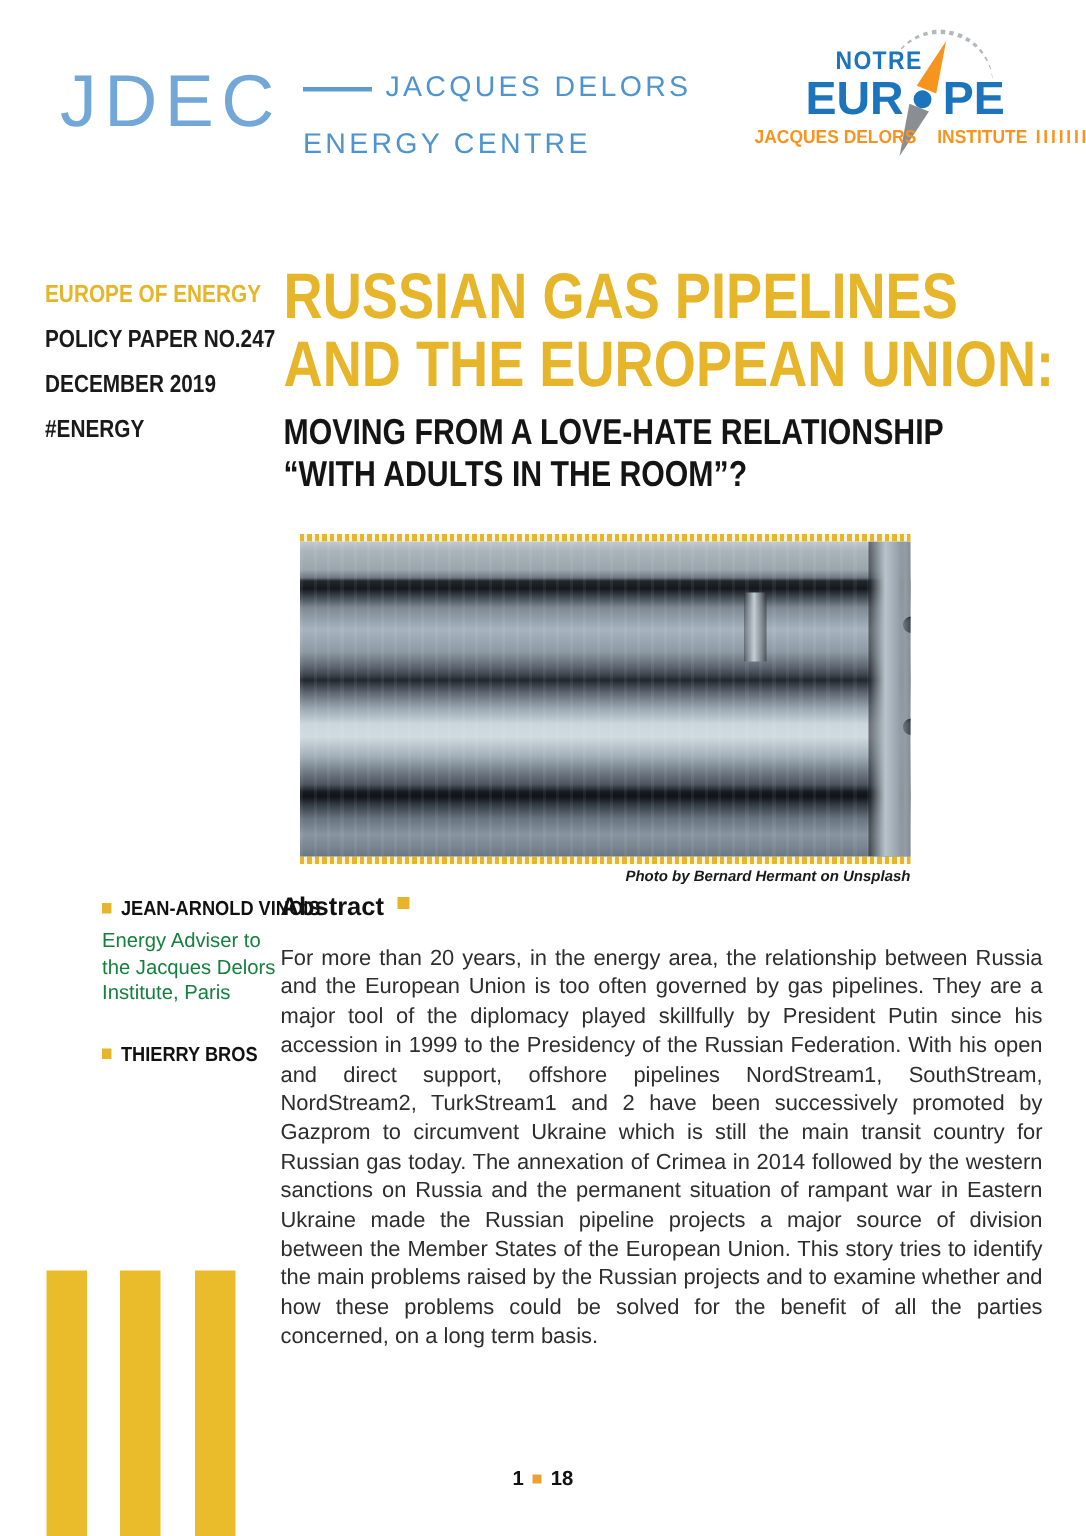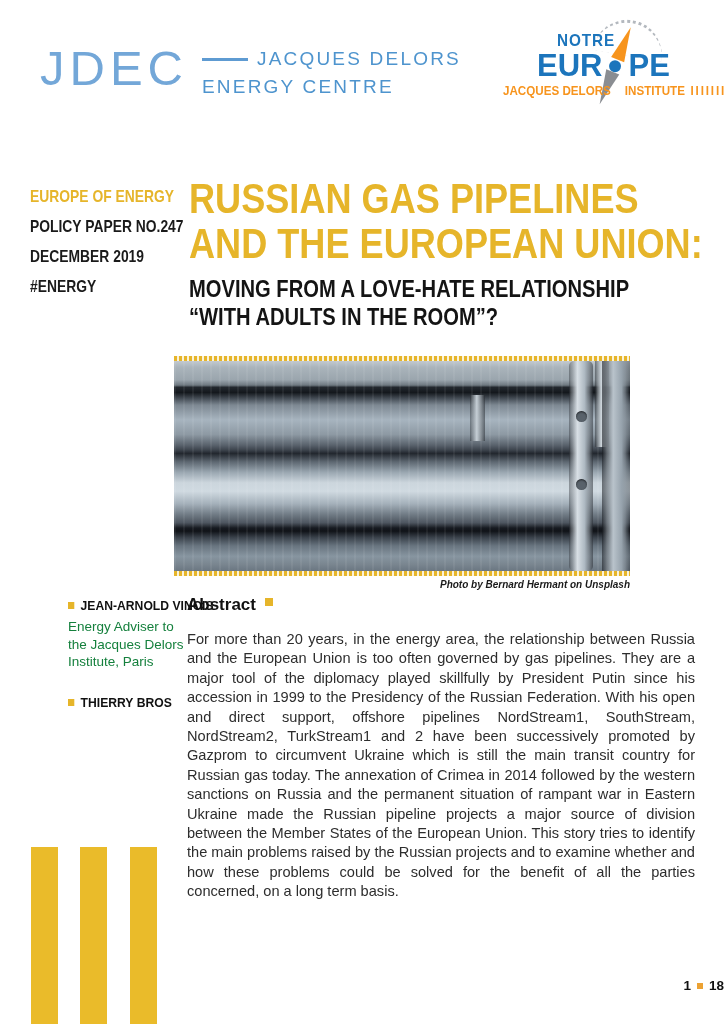--- a/index.html
+++ b/index.html
@@ -7,21 +7,21 @@
   body { font-family: "Liberation Sans", sans-serif; }
   .page { position:relative; width:724px; height:1024px; background:#fff; overflow:hidden; margin:0 auto; }
 
   
   .jdec-logo { position:absolute; left:40px; top:42px; display:flex; align-items:flex-start; }
   .jdec-acronym { font-size:49px; line-height:52px; letter-spacing:5px; font-weight:400; color:#73A7D8; }
   .jdec-right { margin-left:14px; padding-top:6px; }
   .jdec-line1 { display:flex; align-items:center; }
   .jdec-dash { width:46px; height:3px; background:#5E9BD2; margin-right:9px; }
   .jdec-name { font-size:19px; letter-spacing:2.2px; color:#4E94CE; white-space:nowrap; }
-  .jdec-line2 { margin-top:6px; }
+  .jdec-line2 { margin-top:16px; }
 
   
   .ne-logo { position:absolute; left:503px; top:18px; width:212px; height:94px; }
   .ne-notre { position:absolute; left:54px; top:13px; font-size:17px; font-weight:bold; letter-spacing:1px; color:#1C75BC; transform:scaleX(.9); transform-origin:left; }
   .ne-europe { position:absolute; left:34px; top:30px; font-size:31px; font-weight:bold; color:#1C75BC; display:flex; align-items:center; white-space:nowrap; }
   .ne-o-gap { display:inline-block; width:26px; }
   .ne-inst { position:absolute; left:0; top:66px; font-size:12.5px; font-weight:bold; color:#F7941D; white-space:nowrap; transform:scaleX(.93); transform-origin:left; z-index:3; }
   .ne-gap { display:inline-block; width:15px; }
   .ne-ticks { letter-spacing:2px; margin-left:6px; }
   .ne-needle { position:absolute; left:101px; top:6px; width:20px; height:86px; transform:rotate(22deg); transform-origin:50% 52%; z-index:2; }
@@ -35,21 +35,21 @@
   .kicker-line { font-weight:bold; font-size:16.5px; line-height:30px; transform:scaleX(.84); transform-origin:left; white-space:nowrap; color:#1A1A1A; }
   .kicker-series { color:#E6B52A; }
 
   
   .title { position:absolute; left:189px; top:176px; width:530px; }
   .title-main { color:#E6B52A; font-weight:bold; font-size:43px; line-height:45px; transform:scaleX(.84); transform-origin:left; white-space:nowrap; }
   .title-sub { color:#141414; font-weight:bold; font-size:24px; line-height:28px; transform:scaleX(.84); transform-origin:left; white-space:nowrap; }
   .title-subwrap { margin-top:9px; }
 
   
-  .photo-wrap { position:absolute; left:174px; top:356px; width:456px; }
+  .photo-wrap { position:absolute; left:200px; top:356px; width:407px; }
   .dashes { height:5px; background:repeating-linear-gradient(90deg,#E6B52A 0 3px,#fbf3da 3px 5px); }
   .photo { position:relative; height:210px; overflow:hidden;
     background:linear-gradient(180deg,
       #c2c9cf 0%, #aab4bb 3%, #9aa5ad 9%, #6e7880 11.5%,
       #23282e 12.5%, #14181d 15%, #474f58 18%,
       #7d8892 21%, #a7b4bf 28%, #8d99a3 35%, #5a636d 40%, #3b424b 42.5%, #22272e 44%,
       #5d6771 48%, #9aa7b1 53%, #ccd6dd 58%, #d0dae1 62%, #a4b0ba 68%, #717c86 73%, #4e5660 77%, #171b21 79.5%,
       #101318 81%, #39414a 84%, #68747f 88%, #8795a0 93%, #79858f 97%, #6a7681 100%);
   }
   .flange { position:absolute; left:395px; top:0; bottom:0; width:24px; border-radius:5px;
@@ -76,21 +76,21 @@
 
   
   .abstract { position:absolute; left:187px; top:595px; width:508px; }
   .abstract-head { display:flex; align-items:flex-start; font-weight:bold; font-size:17px; color:#111; }
   .abstract-head .sq { width:8px; height:8px; margin-left:9px; margin-top:3px; }
   .abstract-body { margin-top:15px; font-size:14.6px; line-height:19.4px; text-align:justify; color:#2d2d2d; }
 
   
   .vbar { position:absolute; top:847px; bottom:0; width:27px; background:#EABB2A; }
   .vbar-1 { left:31px; } .vbar-2 { left:80px; } .vbar-3 { left:130px; }
-  .pageno { position:absolute; left:0; right:0; top:978px; text-align:right; font-weight:bold; font-size:13.5px; color:#111; }
+  .pageno { position:absolute; left:0; right:0; top:978px; text-align:center; font-weight:bold; font-size:13.5px; color:#111; }
   .pageno .dot { display:inline-block; width:6px; height:6px; background:#ECA233; margin:0 6px 1px 6px; vertical-align:middle; }
 </style>
 </head>
 <body>
 
 <div class="page">
 
   <div class="jdec-logo">
     <div class="jdec-acronym">JDEC</div>
     <div class="jdec-right">

